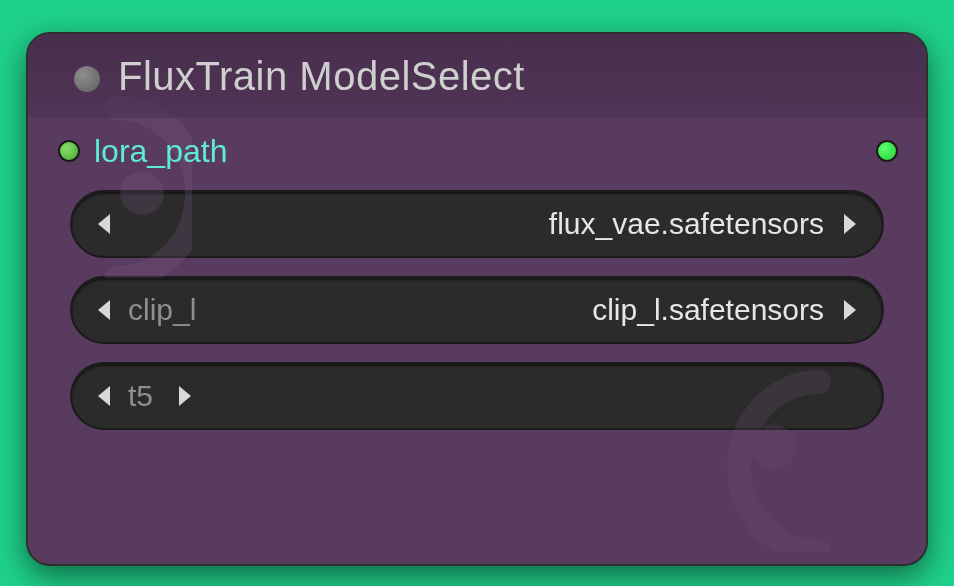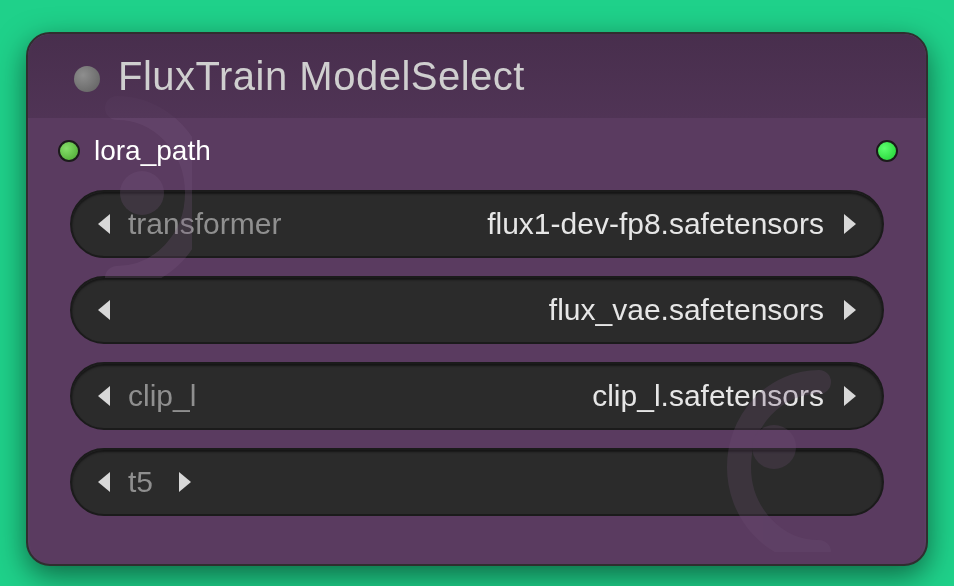--- a/index.html
+++ b/index.html
@@ -61,22 +61,22 @@
     align-items: center;
     justify-content: space-between;
     padding: 0 28px 0 30px;
   }
   .port {
     display: flex;
     align-items: center;
     gap: 14px;
   }
   .port-label {
-    color: #ffffff;
-    font-size: 28px;
+    color: #5eead4;
+    font-size: 32px;
   }
   .port-dot {
     width: 22px;
     height: 22px;
     border-radius: 50%;
     border: 2px solid #1b1b1b;
   }
   .port-input .port-dot {
     background: radial-gradient(circle at 35% 35%, #86e06a, #4aa530);
   }
@@ -169,34 +169,20 @@
         <div class="port-dot"></div>
         <div class="port-label">lora_path</div>
       </div>
       <div class="port port-output">
         <div class="port-dot"></div>
       </div>
     </div>
 
     <div class="widgets">
 
-      <div class="widget">
-        <div class="arrow">
-          <svg width="20" height="24" viewBox="0 0 20 24">
-              <path d="M16 2 L4 12 L16 22 Z" fill="#d8d8d8"></path>
-            </svg>
-        </div>
-        <div class="widget-name">transformer</div>
-        <div class="widget-value">flux1-dev-fp8.safetensors</div>
-        <div class="arrow">
-          <svg width="20" height="24" viewBox="0 0 20 24">
-              <path d="M4 2 L16 12 L4 22 Z" fill="#d8d8d8"></path>
-            </svg>
-        </div>
-      </div>
 
       <div class="widget">
         <div class="arrow">
           <svg width="20" height="24" viewBox="0 0 20 24">
               <path d="M16 2 L4 12 L16 22 Z" fill="#d8d8d8"></path>
             </svg>
         </div>
         <div class="widget-value">flux_vae.safetensors</div>
         <div class="arrow">
           <svg width="20" height="24" viewBox="0 0 20 24">

